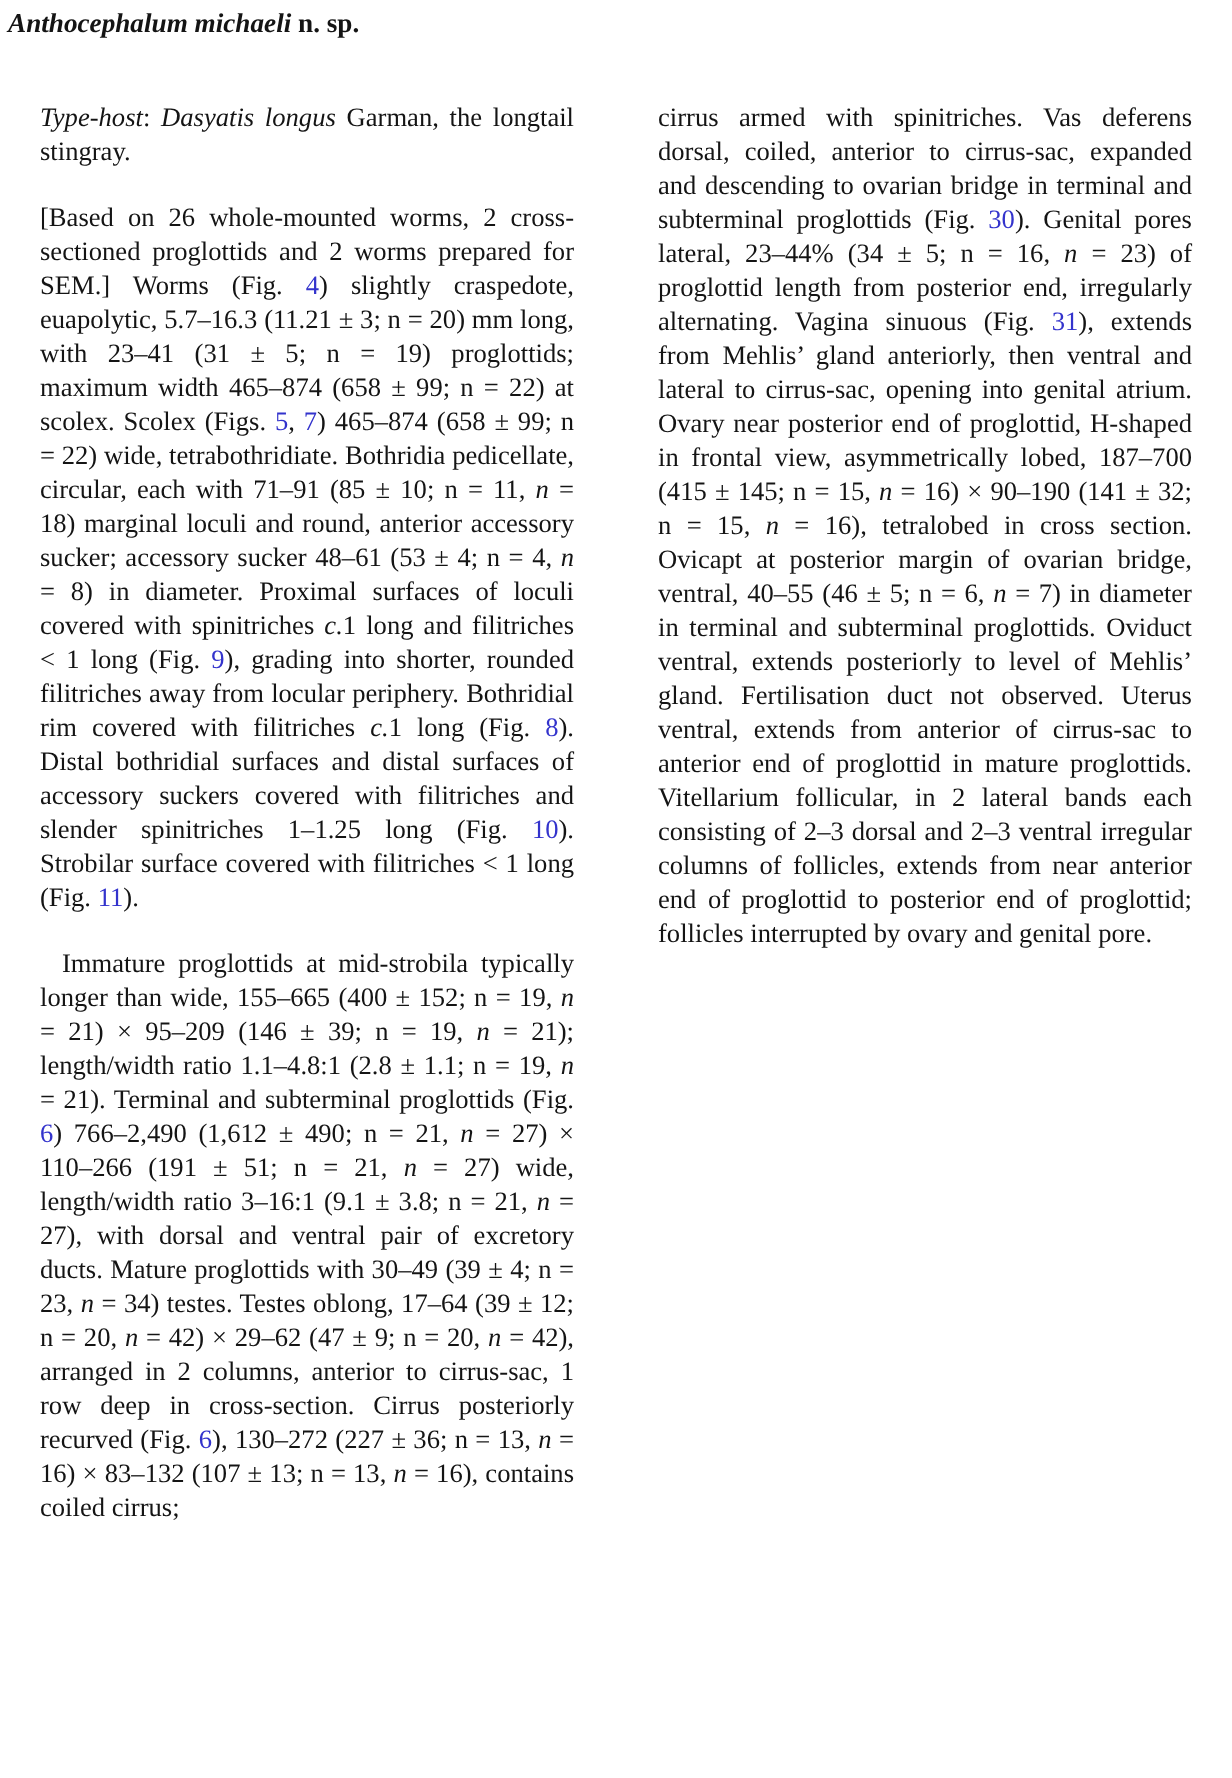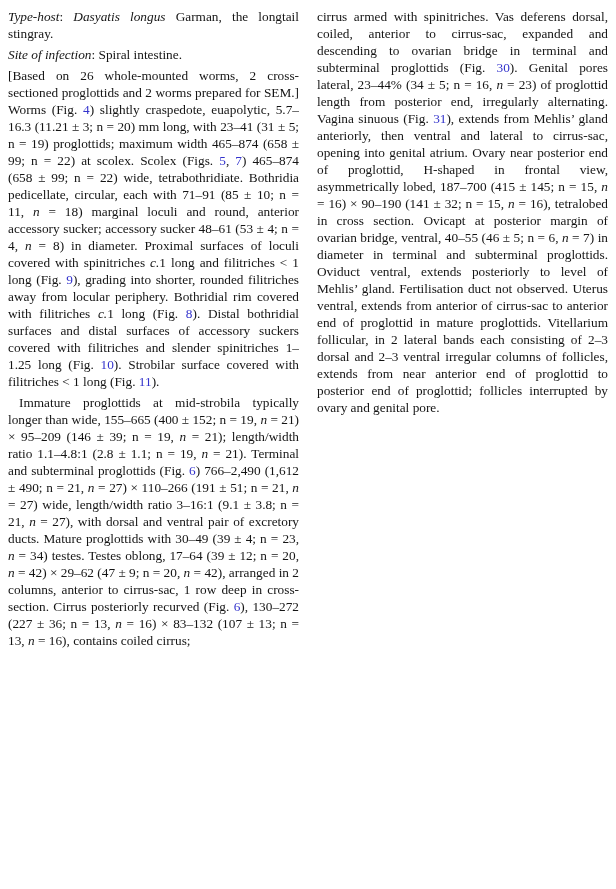--- a/index.html
+++ b/index.html
@@ -34,38 +34,38 @@
     gap: 10px;
   }
   .col {
     flex: 0 0 299px;
     width: 299px;
     font-size: 13.3px;
     line-height: 17px;
     text-align: justify;
   }
   .col p {
-    margin: 4px;
+    margin: 16px;
     padding: 0;
   }
   .col p.indent {
     text-indent: 11px;
   }
   .fig {
     color: var(--fig-link, #3333cc);
   }
 </style>
 </head>
 <body>
 
 <div class="page">
+  <h1 class="title"><span class="species-italic">Anthocephalum michaeli</span><span> n. sp.</span></h1>
   <div class="cols">
     <div class="col" id="left-col">
         <p><i>Type-host</i>: <i>Dasyatis longus</i> Garman, the longtail stingray.</p>
-        <p><i>Site of infection</i>: Spiral intestine.</p>
         <p>[Based on 26 whole-mounted worms, 2 cross-sectioned proglottids and 2 worms prepared for SEM.] Worms (Fig. <span class="fig">4</span>) slightly craspedote, euapolytic, 5.7–16.3 (11.21 ± 3; n = 20) mm long, with 23–41 (31 ± 5; n = 19) proglottids; maximum width 465–874 (658 ± 99; n = 22) at scolex. Scolex (Figs. <span class="fig">5</span>, <span class="fig">7</span>) 465–874 (658 ± 99; n = 22) wide, tetrabothridiate. Bothridia pedicellate, circular, each with 71–91 (85 ± 10; n = 11, <i>n</i> = 18) marginal loculi and round, anterior accessory sucker; accessory sucker 48–61 (53 ± 4; n = 4, <i>n</i> = 8) in diameter. Proximal surfaces of loculi covered with spinitriches <i>c.</i>1 long and filitriches &lt; 1 long (Fig. <span class="fig">9</span>), grading into shorter, rounded filitriches away from locular periphery. Bothridial rim covered with filitriches <i>c.</i>1 long (Fig. <span class="fig">8</span>). Distal bothridial surfaces and distal surfaces of accessory suckers covered with filitriches and slender spinitriches 1–1.25 long (Fig. <span class="fig">10</span>). Strobilar surface covered with filitriches &lt; 1 long (Fig. <span class="fig">11</span>).</p>
         <p class="indent">Immature proglottids at mid-strobila typically longer than wide, 155–665 (400 ± 152; n = 19, <i>n</i> = 21) × 95–209 (146 ± 39; n = 19, <i>n</i> = 21); length/width ratio 1.1–4.8:1 (2.8 ± 1.1; n = 19, <i>n</i> = 21). Terminal and subterminal proglottids (Fig. <span class="fig">6</span>) 766–2,490 (1,612 ± 490; n = 21, <i>n</i> = 27) × 110–266 (191 ± 51; n = 21, <i>n</i> = 27) wide, length/width ratio 3–16:1 (9.1 ± 3.8; n = 21, <i>n</i> = 27), with dorsal and ventral pair of excretory ducts. Mature proglottids with 30–49 (39 ± 4; n = 23, <i>n</i> = 34) testes. Testes oblong, 17–64 (39 ± 12; n = 20, <i>n</i> = 42) × 29–62 (47 ± 9; n = 20, <i>n</i> = 42), arranged in 2 columns, anterior to cirrus-sac, 1 row deep in cross-section. Cirrus posteriorly recurved (Fig. <span class="fig">6</span>), 130–272 (227 ± 36; n = 13, <i>n</i> = 16) × 83–132 (107 ± 13; n = 13, <i>n</i> = 16), contains coiled cirrus;</p>
       </div>
     <div class="col" id="right-col">
         <p>cirrus armed with spinitriches. Vas deferens dorsal, coiled, anterior to cirrus-sac, expanded and descending to ovarian bridge in terminal and subterminal proglottids (Fig. <span class="fig">30</span>). Genital pores lateral, 23–44% (34 ± 5; n = 16, <i>n</i> = 23) of proglottid length from posterior end, irregularly alternating. Vagina sinuous (Fig. <span class="fig">31</span>), extends from Mehlis’ gland anteriorly, then ventral and lateral to cirrus-sac, opening into genital atrium. Ovary near posterior end of proglottid, H-shaped in frontal view, asymmetrically lobed, 187–700 (415 ± 145; n = 15, <i>n</i> = 16) × 90–190 (141 ± 32; n = 15, <i>n</i> = 16), tetralobed in cross section. Ovicapt at posterior margin of ovarian bridge, ventral, 40–55 (46 ± 5; n = 6, <i>n</i> = 7) in diameter in terminal and subterminal proglottids. Oviduct ventral, extends posteriorly to level of Mehlis’ gland. Fertilisation duct not observed. Uterus ventral, extends from anterior of cirrus-sac to anterior end of proglottid in mature proglottids. Vitellarium follicular, in 2 lateral bands each consisting of 2–3 dorsal and 2–3 ventral irregular columns of follicles, extends from near anterior end of proglottid to posterior end of proglottid; follicles interrupted by ovary and genital pore.</p>
       </div>
   </div>
 </div>
 
 </body></html>

